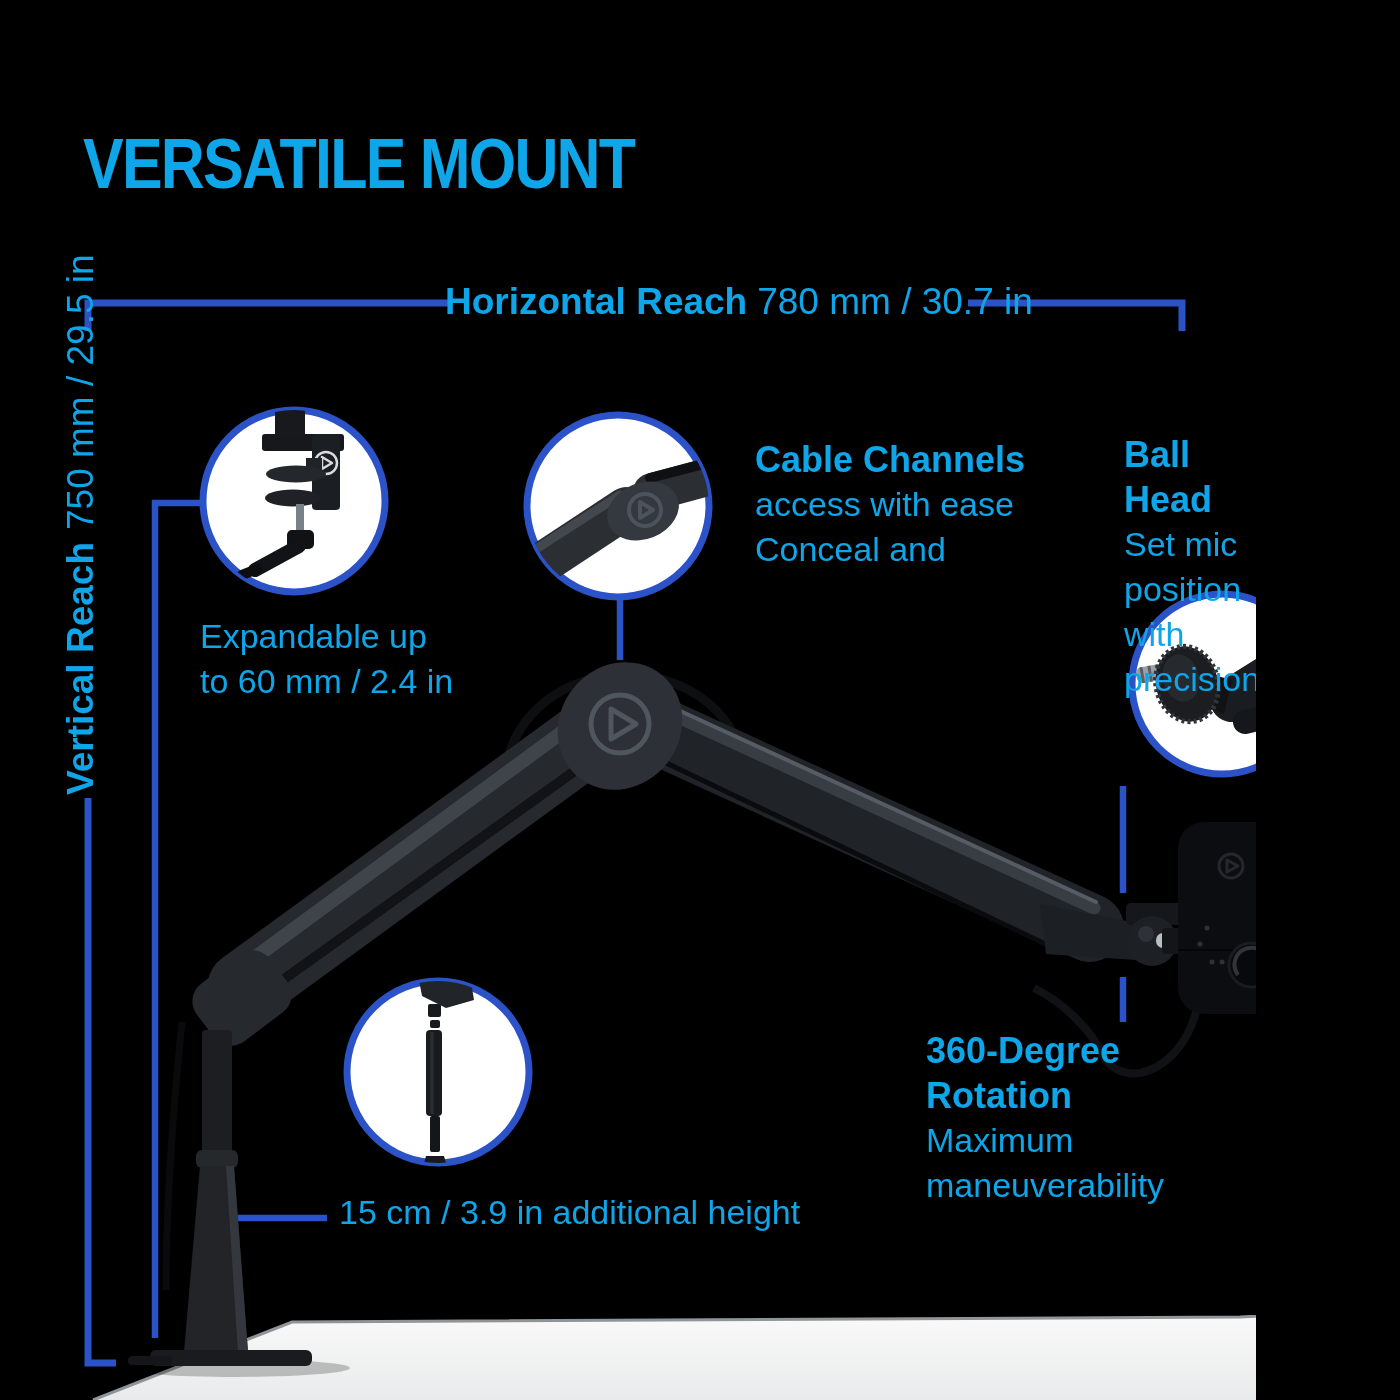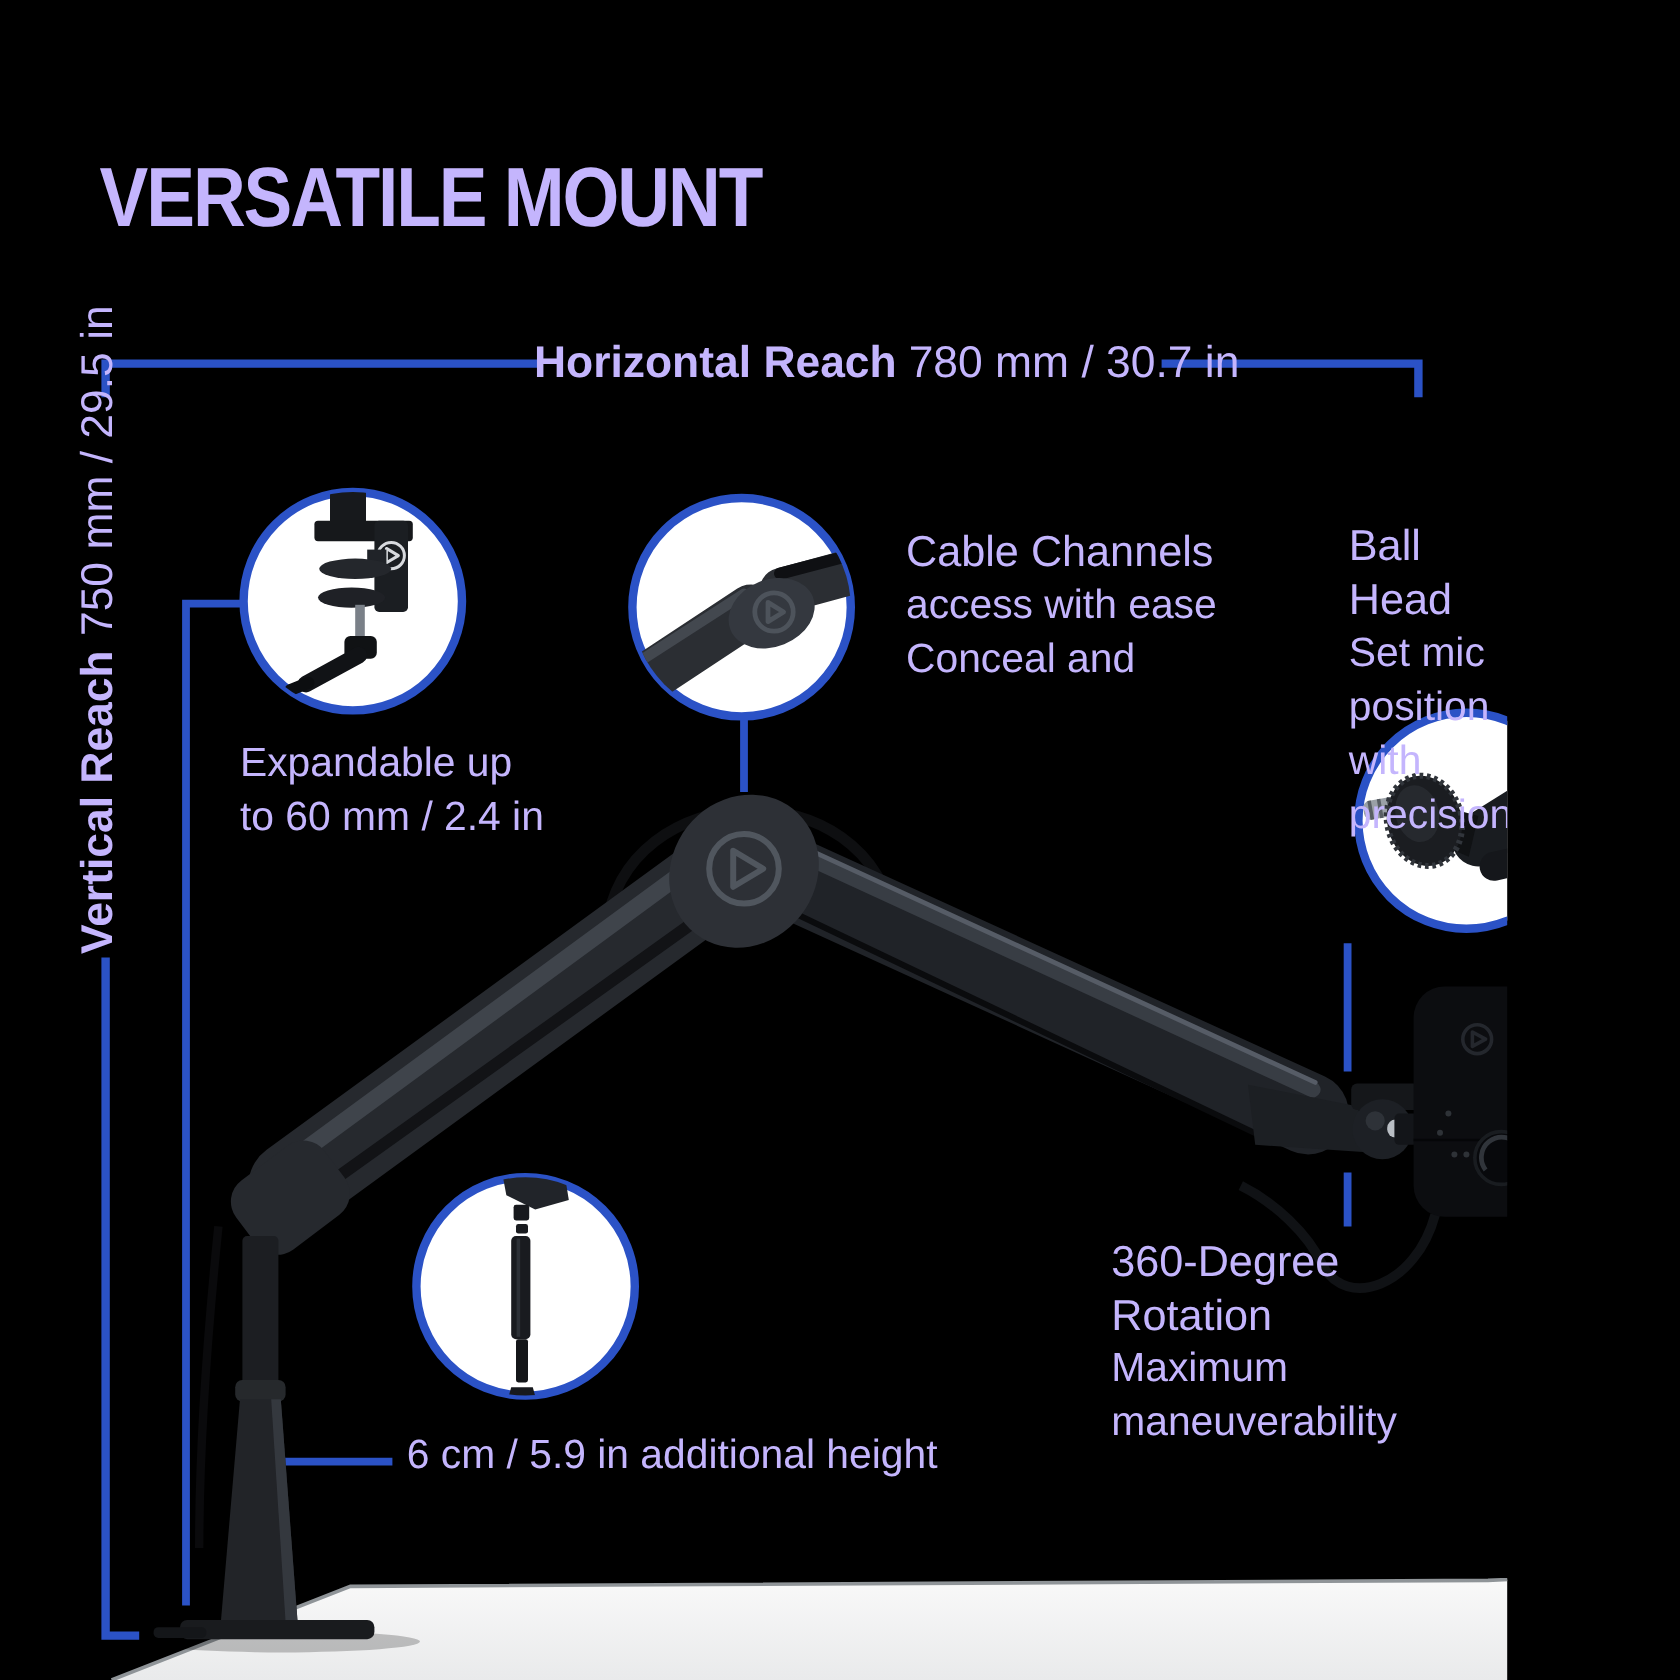--- a/index.html
+++ b/index.html
@@ -1,29 +1,29 @@
 <!DOCTYPE html>
 <html><head>
 <meta charset="utf-8">
 <style>
   html,body{margin:0;padding:0;background:#000;}
   .canvas{
     position:relative;width:1256px;height:1400px;background:#000;overflow:hidden;
-    font-family:"Liberation Sans", sans-serif;color:#c4b5fd;
+    font-family:"Liberation Sans", sans-serif;color:#0ea5e9;
   }
   .canvas svg{position:absolute;left:0;top:0;}
   .txt{position:absolute;white-space:nowrap;}
   .page-title{left:83px;top:124px;font-size:70px;font-weight:700;letter-spacing:-2px;}
   .page-title .squeeze{display:inline-block;transform:scaleX(0.87);transform-origin:left center;}
   .h-label{left:445px;top:281px;width:530px;text-align:center;font-size:37px;}
   .h-label .b{font-weight:700;margin-right:10px;margin-top:24px;}
   .v-label{left:60px;top:795px;transform:rotate(-90deg);transform-origin:0 0;font-size:37px;}
   .v-label .b{font-weight:700;margin-right:12px;}
   .callout{position:absolute;font-size:34px;line-height:45px;}
-  .callout .t{font-weight:400;font-size:36px;}
+  .callout .t{font-weight:700;font-size:36px;}
   .co-clamp{left:200px;top:614px;}
   .co-cable{left:755px;top:437px;}
   .co-ball{left:1124px;top:432px;}
   .co-rot{left:926px;top:1028px;}
   .co-riser{left:339px;top:1190px;}
 </style>
 </head>
 <body>
 
 <div class="canvas">
@@ -242,16 +242,16 @@
   <div>Set mic position</div>
   <div>with precision</div>
 </div>
 
 <div class="callout co-rot">
   <div class="t">360-Degree Rotation</div>
   <div>Maximum maneuverability</div>
 </div>
 
 <div class="callout co-riser">
-  <div>6 cm / 5.9 in additional height</div>
+  <div>15 cm / 3.9 in additional height</div>
 </div>
 
 </div>
 
 </body></html>

